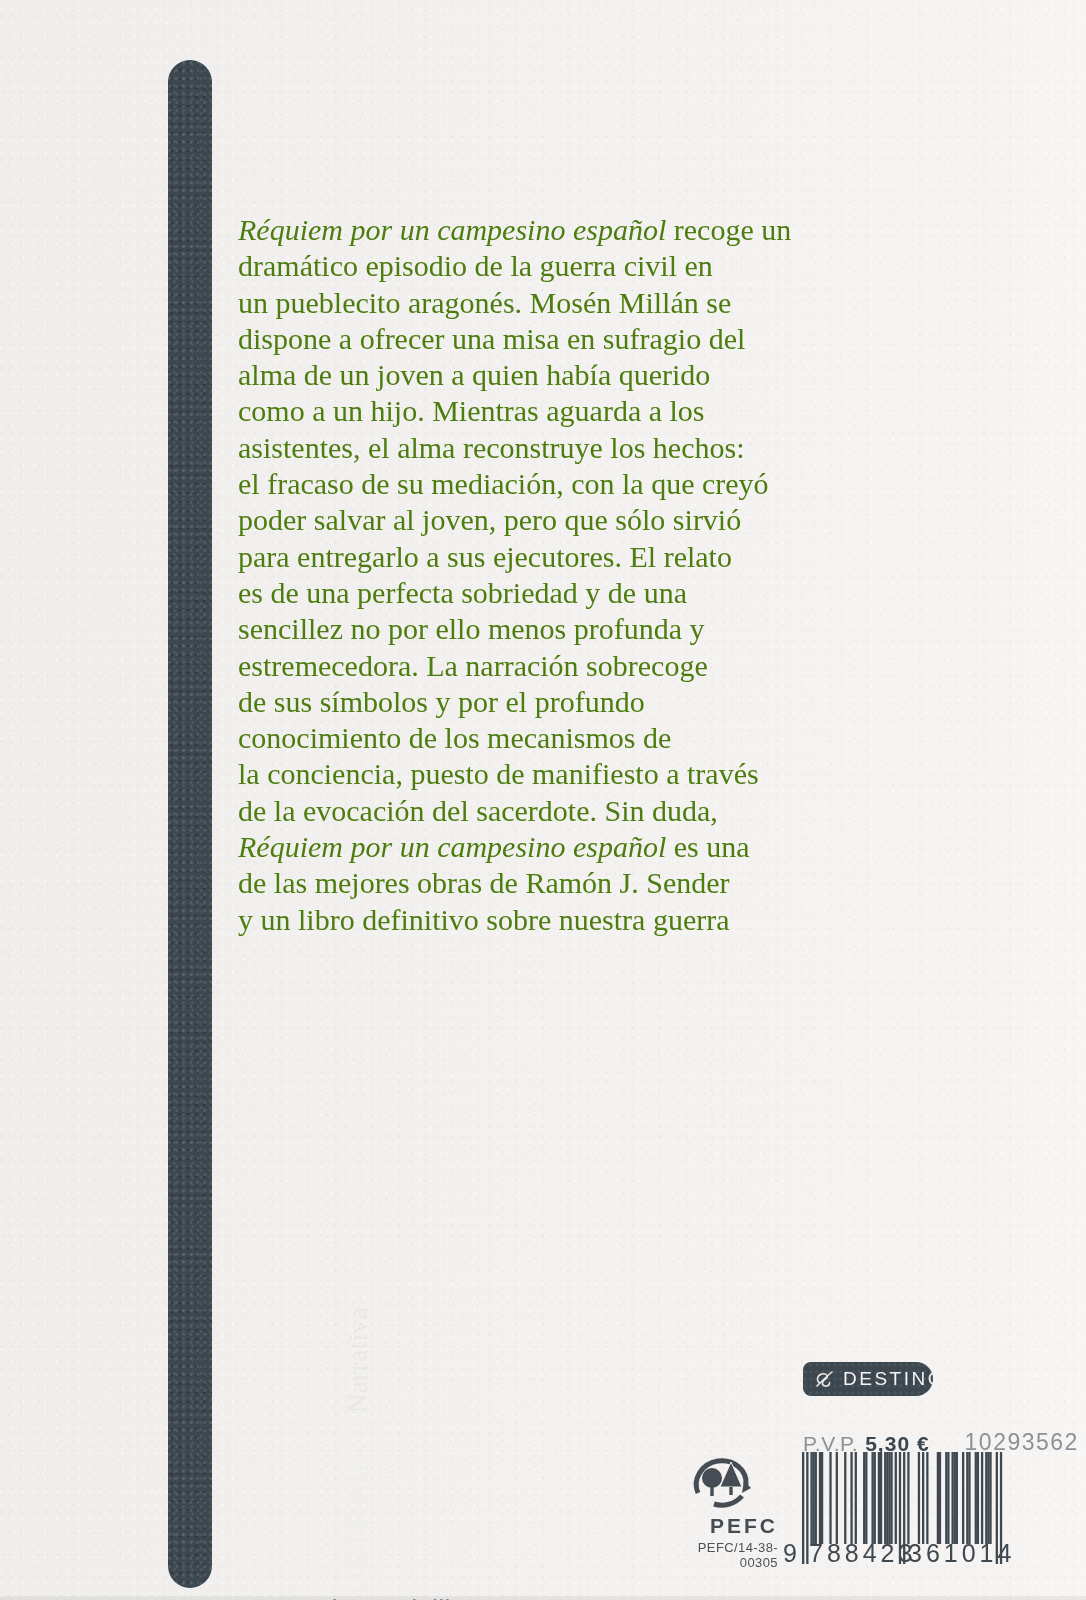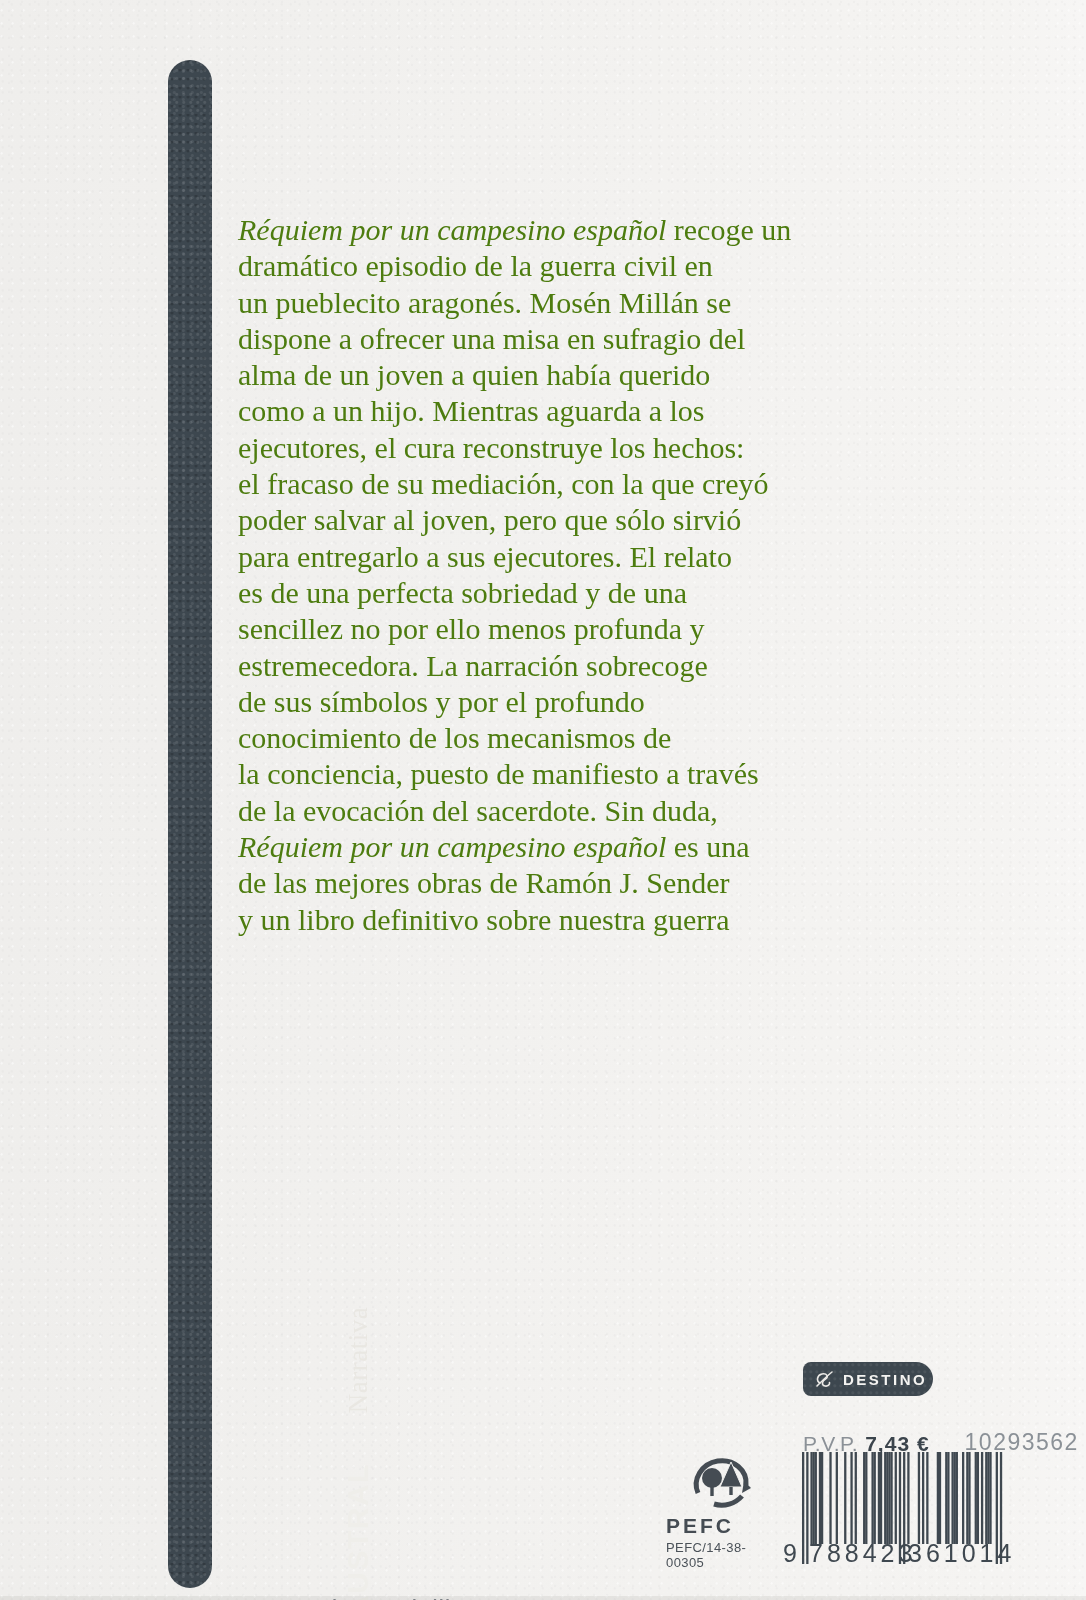--- a/index.html
+++ b/index.html
@@ -48,41 +48,41 @@
   .syn-line .it{font-style:italic;}
   
   .destino{
     position:absolute;left:803px;top:1362px;width:130px;height:34px;
     background:#3d474f;border-radius:8px 17px 17px 8px;
     display:flex;align-items:center;padding-left:9px;box-sizing:border-box;
     background-image:radial-gradient(circle at 30% 40%, rgba(255,255,255,0.07) 1px, transparent 2px);
     background-size:6px 7px;
   }
   .demblem{width:24px;height:24px;flex:0 0 auto;margin-right:7px;}
-  .dlabel{color:#f4f3f1;font-weight:bold;font-size:15px;letter-spacing:2.5px;}
+  .dlabel{color:#f4f3f1;font-weight:normal;font-size:19px;letter-spacing:2.5px;}
   
   .pricing{
     position:absolute;left:803px;top:1429px;display:flex;align-items:flex-end;
     font-size:21px;color:#8b9197;letter-spacing:0.5px;
   }
   .pricing .pv{margin-right:7px;}
   .pricing .price{font-weight:bold;color:#3c454d;letter-spacing:1px;}
   .pricing .code{margin-left:35px;font-size:23px;letter-spacing:1.5px;color:#8b9197;}
   
   .barcode{position:absolute;left:784px;top:1452px;width:220px;height:120px;}
   .barcode svg{position:absolute;left:18px;top:0;fill:#3f4850;}
   .bd{
     position:absolute;top:88px;font-size:25px;color:#3f4850;line-height:26px;
     letter-spacing:4px;text-align:center;
   }
   .bd9{left:-4px;width:20px;letter-spacing:0;}
   .bdl{left:25px;width:86px;}
   .bdr{left:124px;width:92px;}
   
-  .pefc{position:absolute;left:666px;top:1451px;width:112px;text-align:left;color:#454c53;}
+  .pefc{position:absolute;left:666px;top:1451px;width:112px;text-align:right;color:#454c53;}
   .pefc svg{display:block;margin:0 auto;}
   .pefc-name{font-weight:bold;font-size:21px;letter-spacing:3px;margin-top:1px;}
   .pefc-license{font-size:13px;letter-spacing:0.4px;margin-top:2px;color:#4a5158;}
   
   .links{position:absolute;left:255px;top:1593px;}
   .url{white-space:nowrap;}
   .url.planeta{font-size:25px;color:#7b8288;letter-spacing:0.6px;line-height:33px;}
   .url.austral{font-size:24px;color:#4e565c;font-weight:bold;letter-spacing:0.2px;line-height:33px;}
   
   .scan-edge{position:absolute;left:0;bottom:0;width:100%;height:4px;background:rgba(120,120,118,0.12);}
@@ -97,21 +97,21 @@
   <div class="vlabel austral">AUSTRAL</div>
 </div>
 
 <div class="synopsis" id="synopsis">
     <div class="syn-line"><span class="it">Réquiem por un campesino español</span><span> recoge un</span></div>
     <div class="syn-line"><span>dramático episodio de la guerra civil en</span></div>
     <div class="syn-line"><span>un pueblecito aragonés. Mosén Millán se</span></div>
     <div class="syn-line"><span>dispone a ofrecer una misa en sufragio del</span></div>
     <div class="syn-line"><span>alma de un joven a quien había querido</span></div>
     <div class="syn-line"><span>como a un hijo. Mientras aguarda a los</span></div>
-    <div class="syn-line"><span>ejecutores, el cura reconstruye los hechos:</span></div>
+    <div class="syn-line"><span>asistentes, el alma reconstruye los hechos:</span></div>
     <div class="syn-line"><span>el fracaso de su mediación, con la que creyó</span></div>
     <div class="syn-line"><span>poder salvar al joven, pero que sólo sirvió</span></div>
     <div class="syn-line"><span>para entregarlo a sus ejecutores. El relato</span></div>
     <div class="syn-line"><span>es de una perfecta sobriedad y de una</span></div>
     <div class="syn-line"><span>sencillez no por ello menos profunda y</span></div>
     <div class="syn-line"><span>estremecedora. La narración sobrecoge</span></div>
     <div class="syn-line"><span>de sus símbolos y por el profundo</span></div>
     <div class="syn-line"><span>conocimiento de los mecanismos de</span></div>
     <div class="syn-line"><span>la conciencia, puesto de manifiesto a través</span></div>
     <div class="syn-line"><span>de la evocación del sacerdote. Sin duda,</span></div>
@@ -125,21 +125,21 @@
     <g fill="none" stroke="#eceae7" stroke-width="1.6" stroke-linecap="round">
       <path d="M8 16 C 4 14, 5 8, 10 7 C 15 6, 17 10, 13.5 12 C 10 14, 9 18, 13 19 C 16 19.6, 18 17.5, 17.5 15.5"></path>
       <path d="M5 19 C 10 14, 15 9, 20 5"></path>
     </g>
   </svg>
   <span class="dlabel">DESTINO</span>
 </div>
 
 <div class="pricing">
   <span class="pv">P.V.P.</span>
-  <span class="price">7,43 €</span>
+  <span class="price">5,30 €</span>
   <span class="code">10293562</span>
 </div>
 
 <div class="pefc">
   <svg width="64" height="62" viewBox="0 0 64 62">
     <g fill="none" stroke="#454c53" stroke-width="5">
       <path d="M 8 42 A 25 23 -12 1 1 56 34"></path>
       <path d="M 52 45 A 25 23 -12 0 1 24 53"></path>
     </g>
     <polygon points="54,30 61,37 52,42" fill="#454c53"></polygon>

